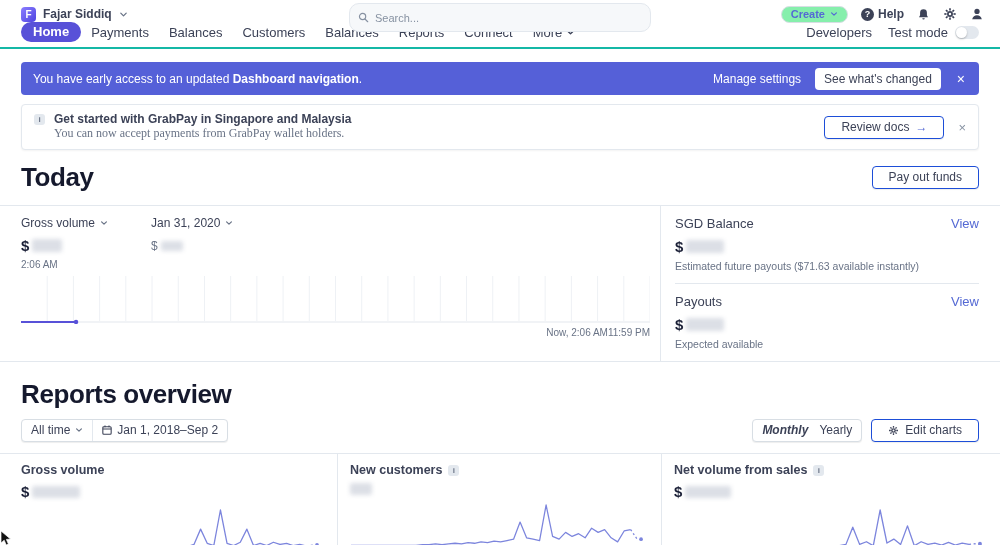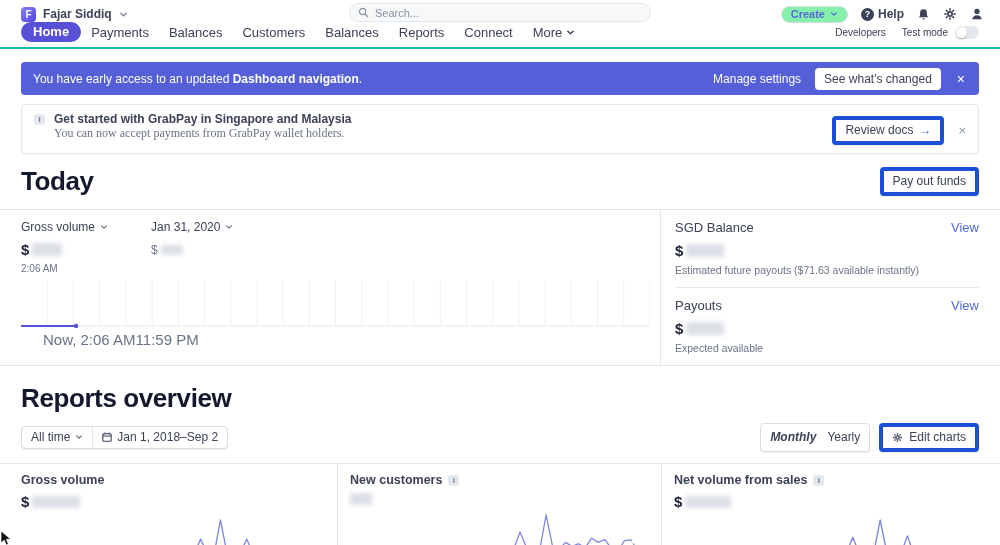--- a/index.html
+++ b/index.html
@@ -10,38 +10,38 @@
     overflow:hidden; position:relative; font-size:13px;
   }
   .icon-svg { display:block; }
 
   
   .topbar { display:flex; align-items:center; height:26px; padding:2px 16px 0 21px; gap:7px; position:relative; }
   .logo { width:15px; height:15px; border-radius:4px; background:linear-gradient(135deg,#8a7dff,#4f44e0);
           color:#fff; font-size:10px; font-weight:700; display:flex; align-items:center; justify-content:center; }
   .account-name { font-size:12px; font-weight:600; color:#3c4257; }
   .chev { color:#697386; display:inline-flex; }
-  .searchbar { position:absolute; left:50%; transform:translateX(-50%); top:3px; width:302px; height:19px;
+  .searchbar { position:absolute; left:50%; transform:translateX(-50%); top:3px; width:302px; height:29px;
                border-radius:10px; background:#f6f8fa; border:1px solid #e3e8ee; display:flex; align-items:center;
                padding:0 8px; gap:6px; }
   .searchbar input { border:0; outline:0; background:transparent; font-size:11px; color:#3c4257; width:100%;
                      font-family:"Liberation Sans",sans-serif; }
   .searchbar input::placeholder { color:#8792a2; }
   .topbar-right { margin-left:auto; display:flex; align-items:center; gap:13px; }
   .create-btn { border:1px solid #d8dee4; border-radius:11px; padding:1px 9px 2px; font-size:11px; color:#5469d4;
                 font-weight:600; background:#86efac; display:flex; align-items:center; gap:5px; cursor:pointer; }
   .help { display:flex; align-items:center; gap:4px; font-size:12px; font-weight:600; color:#3c4257; cursor:pointer; }
   .help-circle { width:13px; height:13px; border-radius:50%; background:#3c4257; color:#fff; font-size:9px;
                  font-weight:700; display:inline-flex; align-items:center; justify-content:center; }
 
   
   .mainnav { display:flex; align-items:center; height:23px; padding:0 21px 9px; border-bottom:2px solid #14b8a6; }
   .nav-item { padding:2px 10px; font-size:13px; font-weight:500; color:#3c4257; cursor:pointer; display:flex; align-items:center; gap:4px; }
   .nav-item.active { background:#5851d8; color:#fff; border-radius:11px; padding:2px 12px 3px; font-weight:600; }
-  .nav-right { margin-left:auto; display:flex; align-items:center; gap:16px; font-size:10px; font-weight:500; color:#3c4257; }
+  .nav-right { margin-left:auto; display:flex; align-items:center; gap:16px; font-size:13px; font-weight:500; color:#3c4257; }
   .toggle { width:24px; height:13px; border-radius:7px; background:#e3e8ee; position:relative; cursor:pointer; }
   .toggle .knob { position:absolute; left:1px; top:1px; width:11px; height:11px; border-radius:50%; background:#fff;
                   box-shadow:0 1px 2px rgba(0,0,0,.25); }
 
   
   .banner { margin:13px 21px 0; background:#5560d8; border-radius:4px; height:33px; display:flex; align-items:center;
             padding:0 12px; color:#fff; font-size:12px; gap:14px; }
   .banner-msg { flex:1; }
   .banner-msg b { font-weight:700; }
   .banner-link { font-weight:500; cursor:pointer; }
@@ -51,37 +51,37 @@
 
   
   .notice { margin:9px 21px 0; border:1px solid #e3e8ee; border-radius:4px; box-shadow:0 1px 2px rgba(0,0,0,.05);
             display:flex; align-items:flex-start; padding:7px 12px 8px; gap:9px; background:#fff; }
   .info-badge { width:11px; height:11px; border-radius:3px; background:#e3e8ee; color:#697386; font-size:8px;
                 font-weight:700; display:inline-flex; align-items:center; justify-content:center; flex:0 0 auto; }
   .notice .info-badge { margin-top:2px; }
   .notice-title { font-size:12px; font-weight:700; color:#3c4257; }
   .notice-body { font-size:12px; color:#697386; margin-top:0;font-family:Liberation Serif, serif; }
   .notice-actions { margin-left:auto; display:flex; align-items:center; gap:14px; padding-top:4px; }
-  .btn { border:4px solid #1d4ed8; border-radius:4px; background:#fff; padding:3px 9px 4px; font-size:12px;
+  .btn { border:1px solid #1d4ed8; border-radius:4px; background:#fff; padding:3px 16px 4px; font-size:12px;
          font-weight:500; color:#3c4257; box-shadow:0 1px 1px rgba(0,0,0,.07); cursor:pointer; display:inline-flex;
          align-items:center; gap:6px; font-family:inherit; }
   .notice-close { color:#8792a2; font-size:13px; cursor:pointer; }
 
   
   .today-head { display:flex; align-items:center; justify-content:space-between; padding:12px 21px 12px; }
   h1 { font-size:26px; font-weight:700; letter-spacing:-0.4px; color:#15192d; }
   .today-grid { border-top:1px solid #e3e8ee; border-bottom:1px solid #e3e8ee; display:flex; }
   .today-left { width:661px; border-right:1px solid #e3e8ee; padding:10px 10px 0 21px; }
   .metric-row { display:flex; gap:43px; }
   .dd { font-size:12px; color:#3c4257; display:flex; align-items:center; gap:5px; font-weight:500; cursor:pointer; }
   .big-val { font-size:15px; font-weight:700; margin-top:7px; display:flex; align-items:center; gap:3px; }
   .small-val { font-size:12px; color:#697386; margin-top:9px; display:flex; align-items:center; gap:3px; }
   .blur { display:inline-block; background:#dcdfe6; border-radius:2px; filter:blur(2px); }
   .note { font-size:10px; color:#697386; margin-top:5px; }
-  .today-axis { display:flex; justify-content:flex-start; font-size:15px; color:#697386; padding:3px 0 7px; width:629px; }
+  .today-axis { display:flex; justify-content:flex-end; font-size:10px; color:#697386; padding:3px 0 7px; width:629px; }
   .today-axis .left-lbl { padding-left:22px; }
   .today-right { flex:1; padding:10px 21px 0 14px; }
   .bal-head { display:flex; justify-content:space-between; align-items:center; font-size:13px; font-weight:500; color:#3c4257; }
   .view-link { color:#5469d4; font-size:13px; font-weight:500; cursor:pointer; }
   .bal-val { font-size:15px; font-weight:700; margin:7px 0 5px; display:flex; align-items:center; gap:3px; }
   .bal-note { font-size:10.5px; color:#697386; }
   .bal-block { padding-bottom:11px; }
   .bal-block.first { border-bottom:1px solid #e3e8ee; margin-bottom:10px; }
 
   

